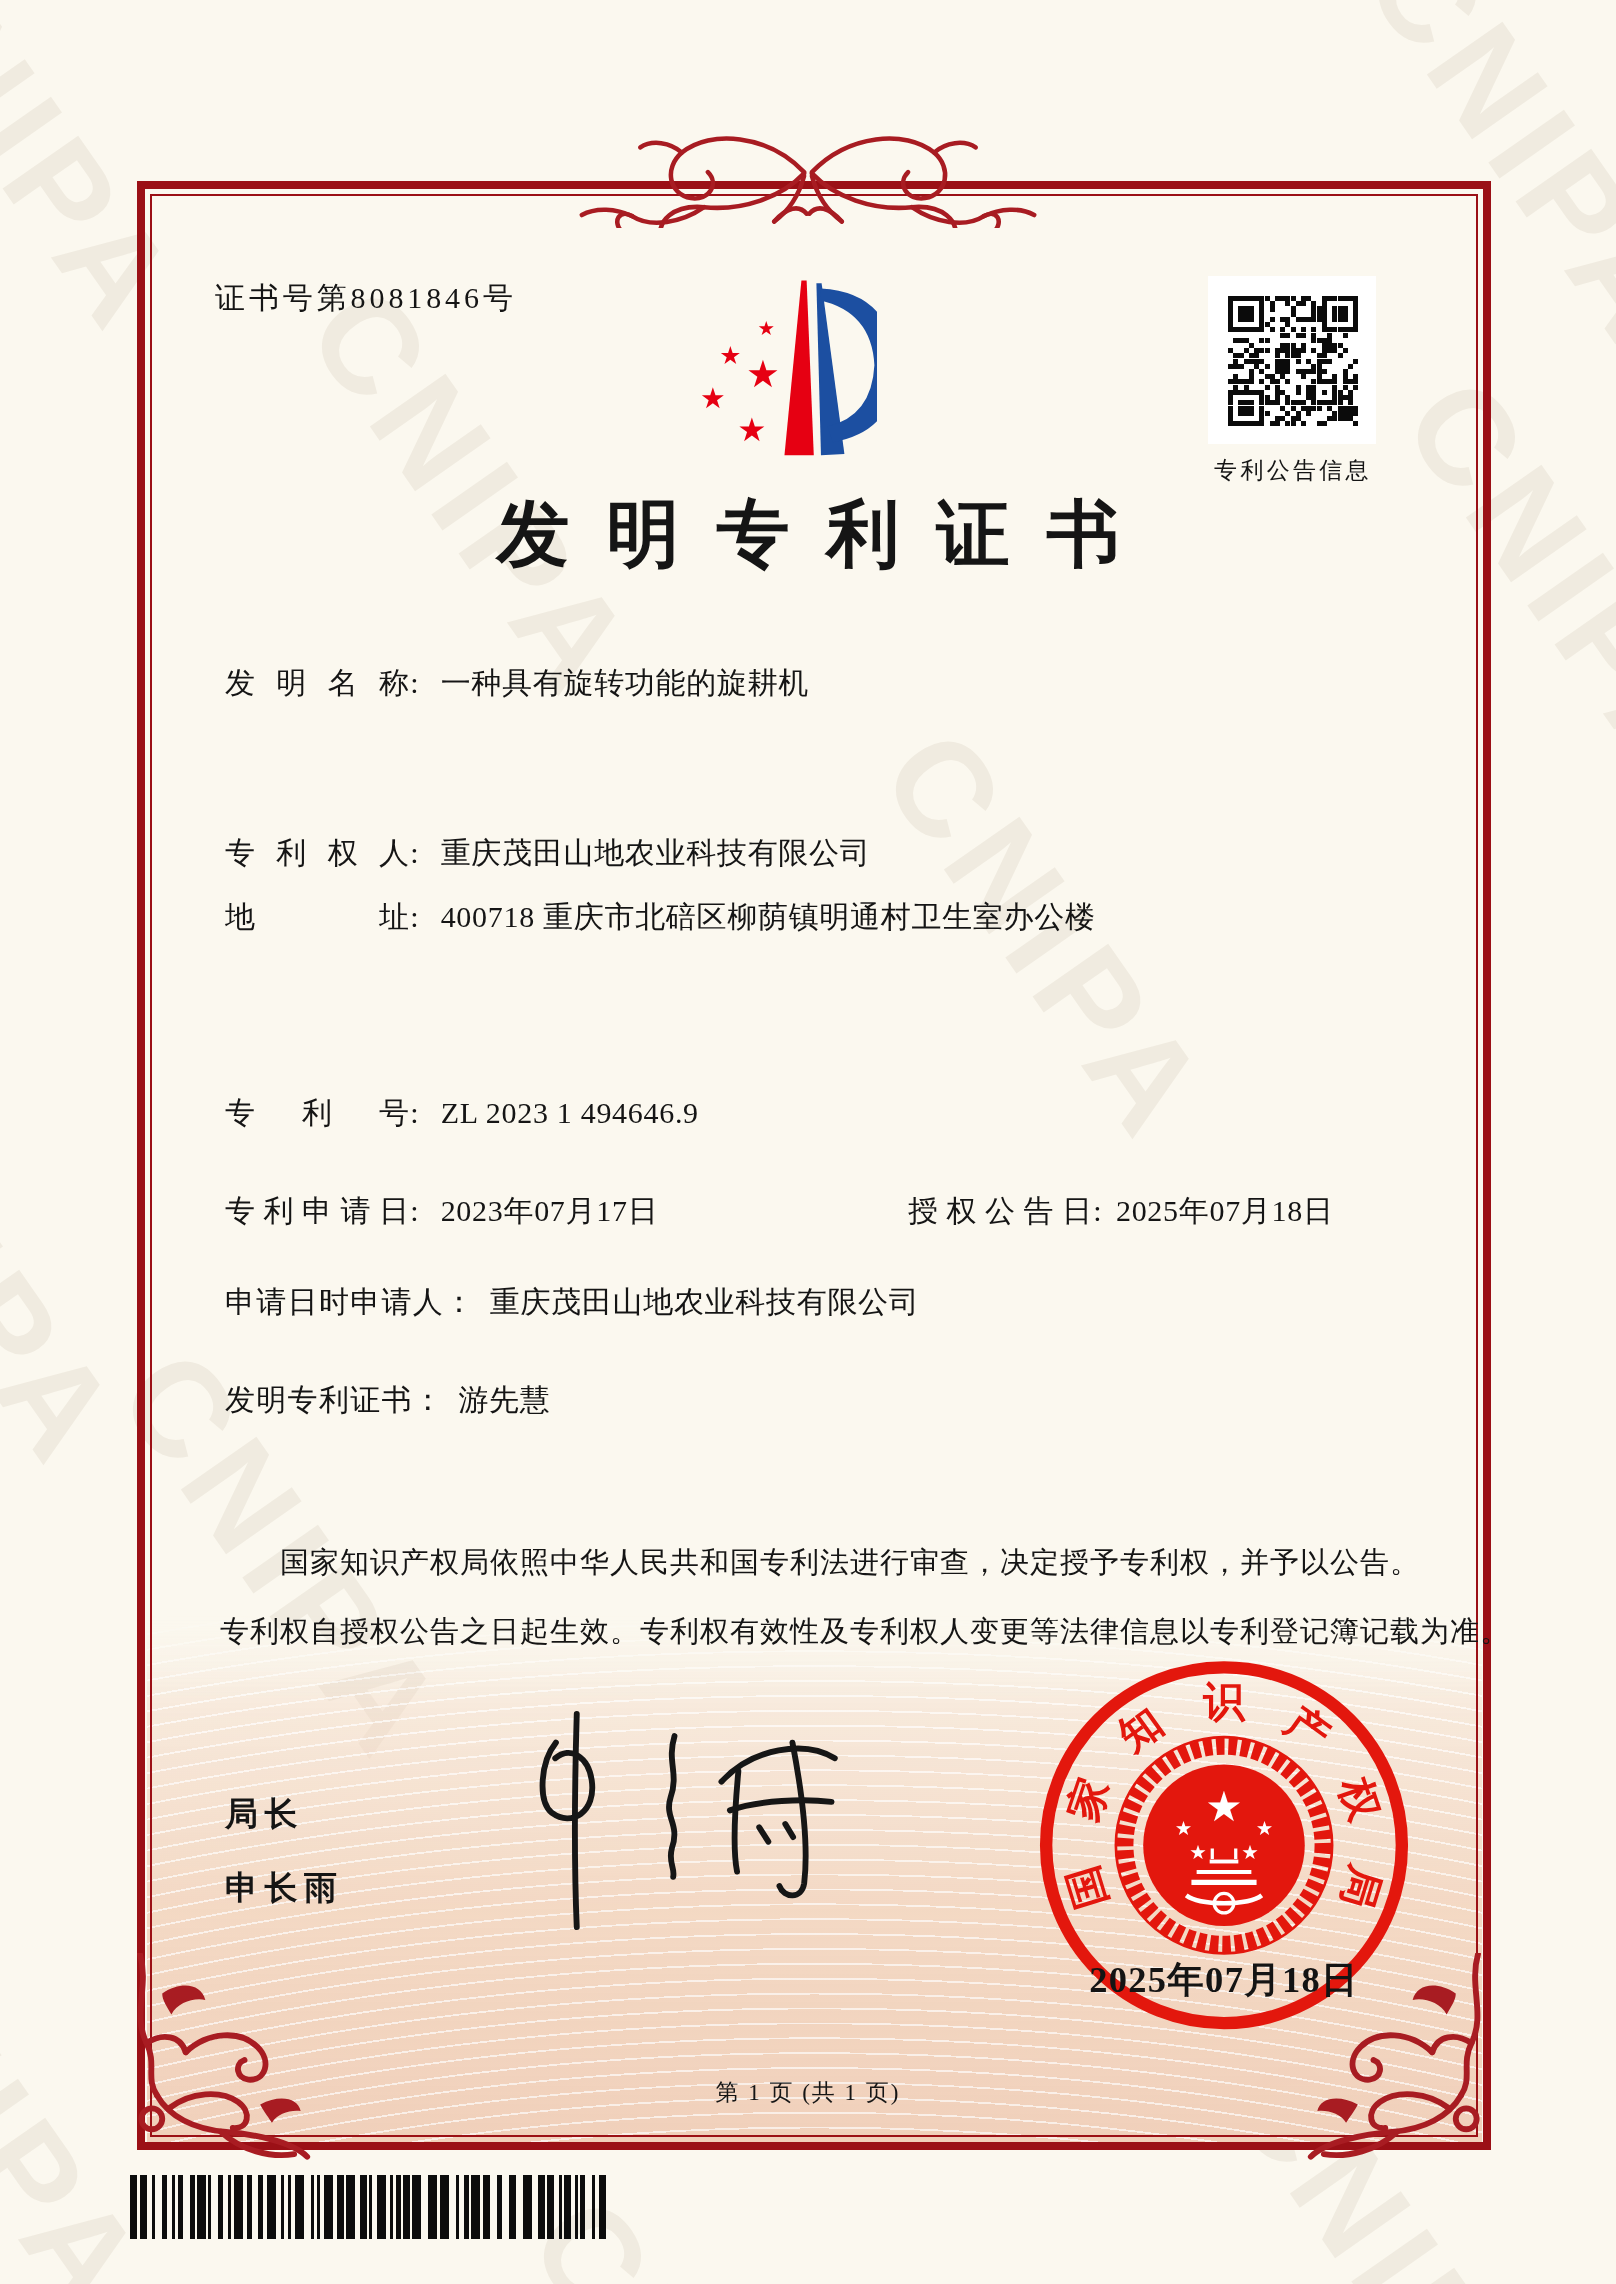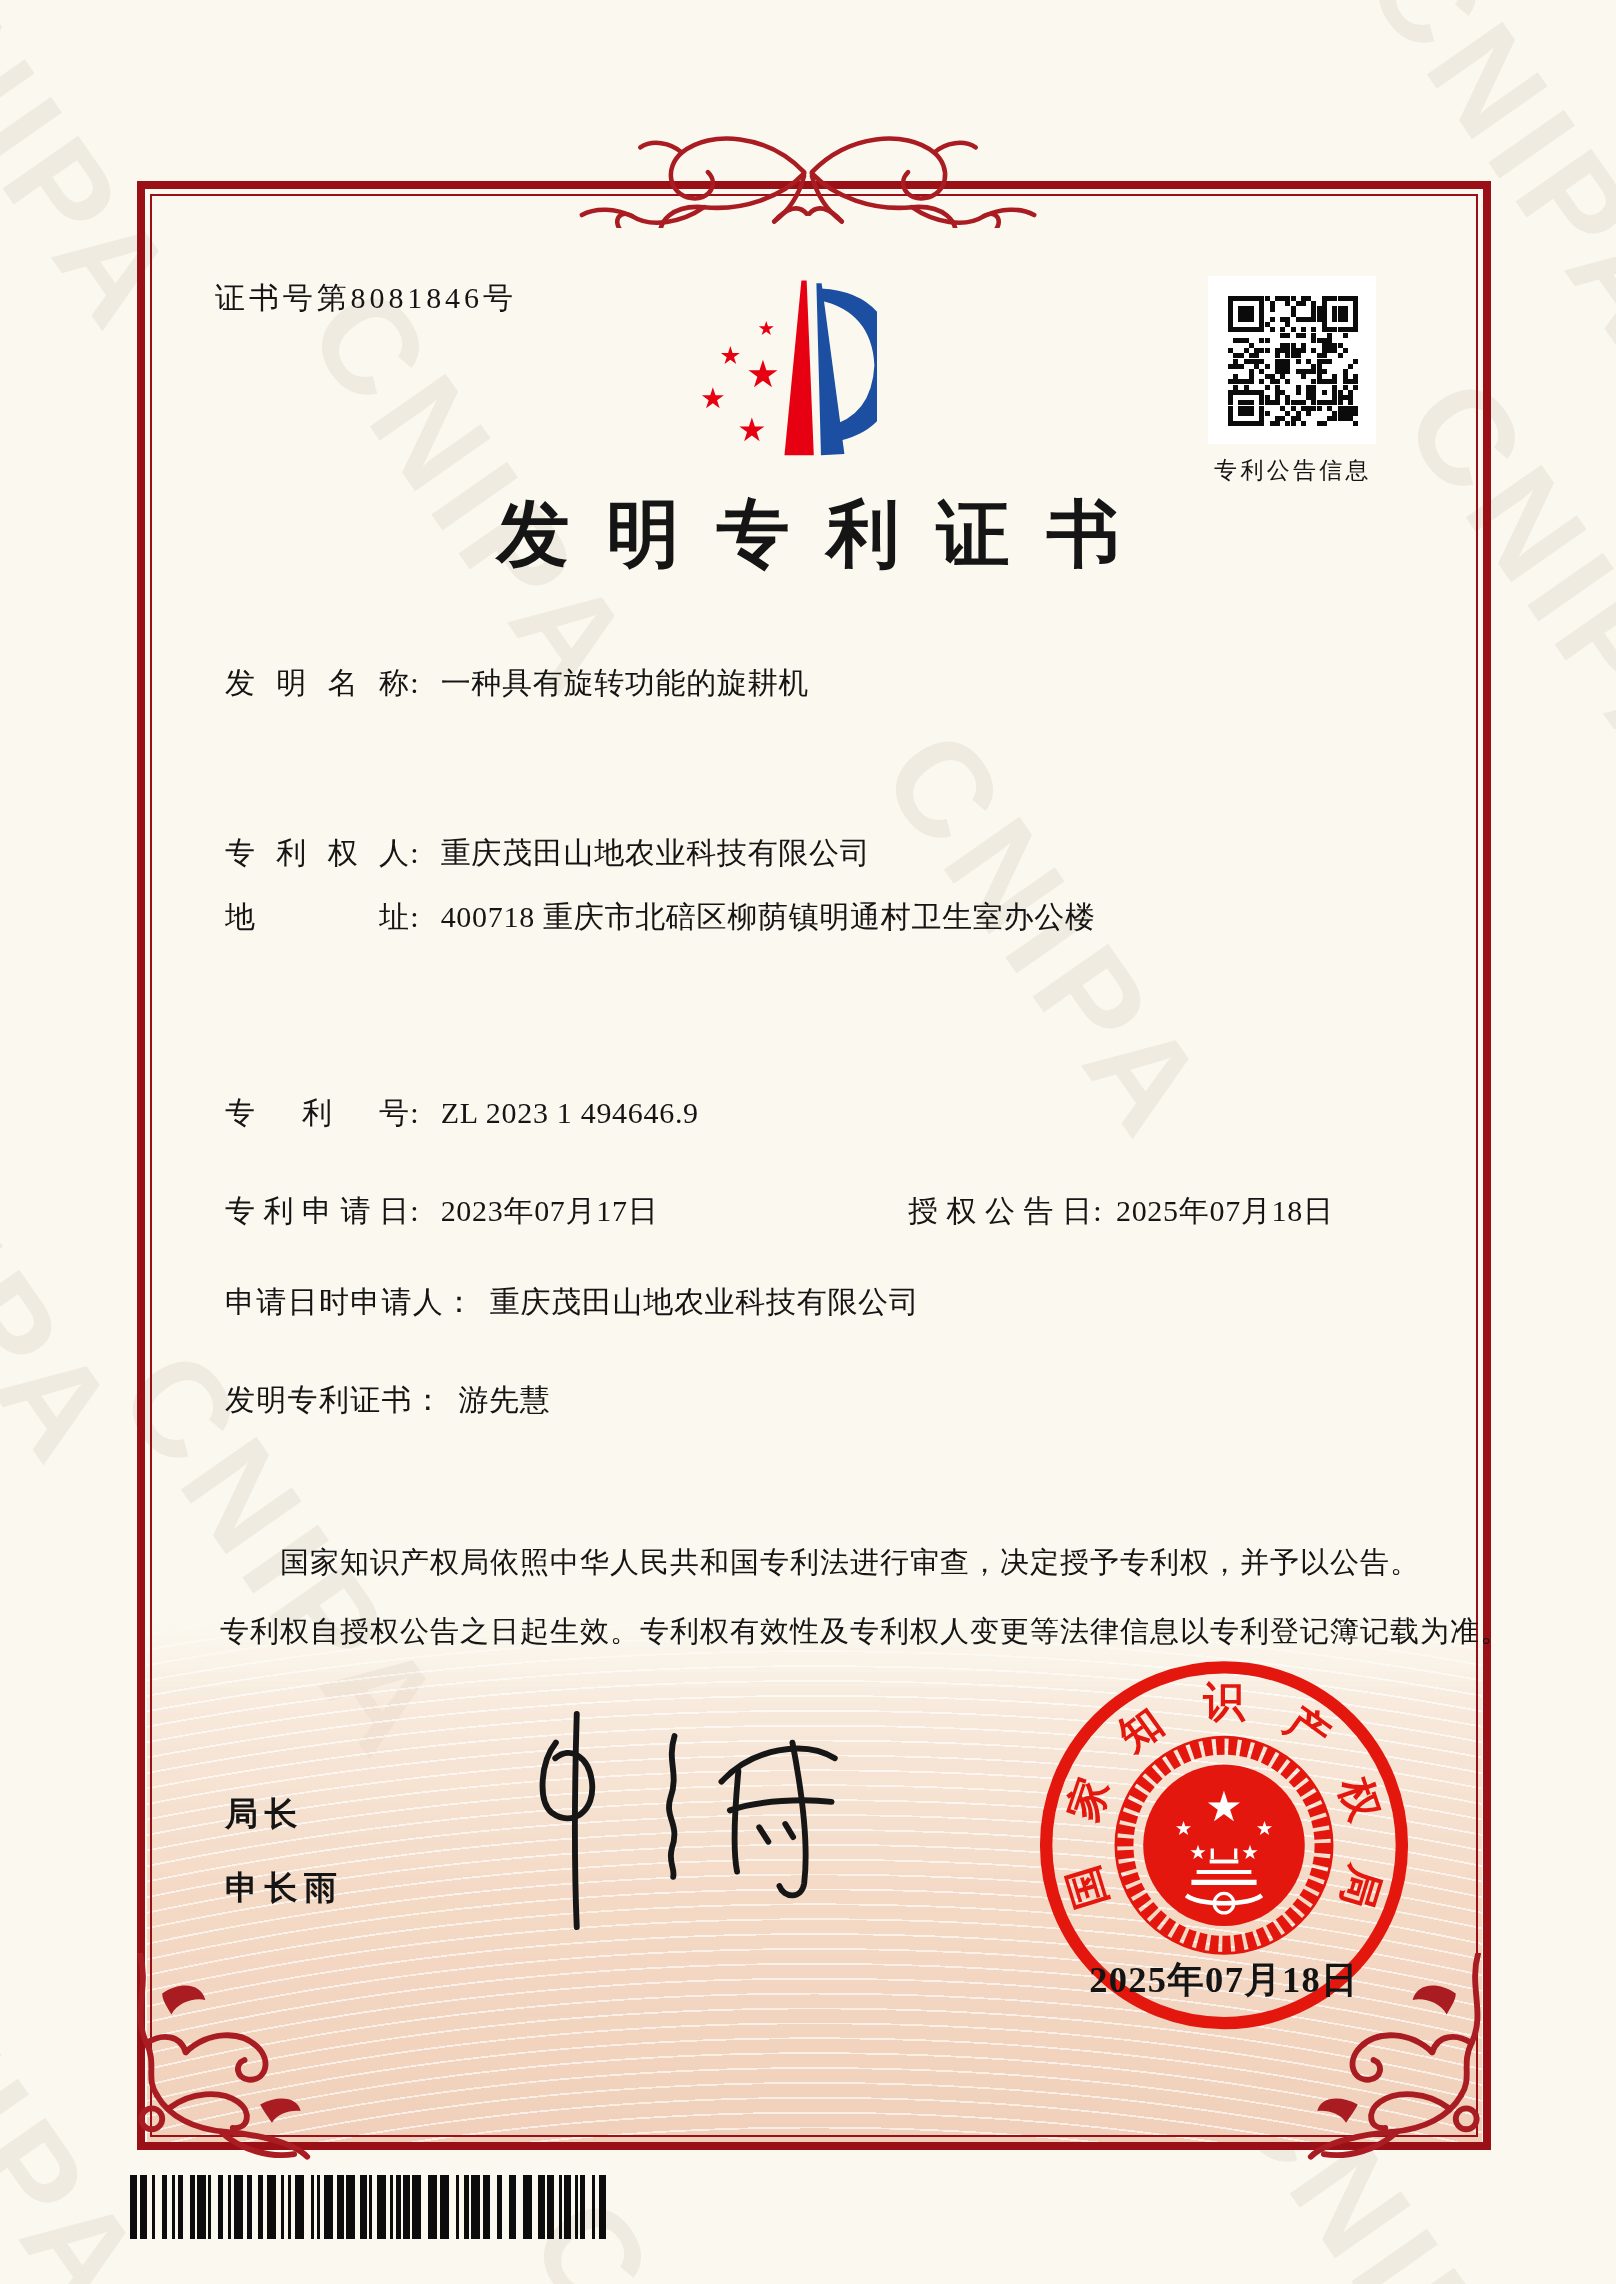--- a/index.html
+++ b/index.html
@@ -556,20 +556,21 @@
         <path d="M283,340 L327,340" stroke-width="6"></path>
         <path d="M263,356 L347,356" stroke-width="6"></path>
         <path d="M255,372 L355,372" stroke-width="8"></path>
         <path d="M247,392 C268,408 342,408 363,392" stroke-width="7"></path>
         <circle cx="305" cy="404" r="15" stroke-width="5"></circle>
       </g>
     </g>
     <text class="seal-date" x="305" y="540">2025年07月18日</text>
   </svg>
 
+  <div class="footer">第 1 页 (共 1 页)</div>
   <div class="barcode" id="barcode">
       <div style="left: 0px; width: 6.5px;"></div>
       <div style="left: 10.4px; width: 6.5px;"></div>
       <div style="left: 22px; width: 2.6px;"></div>
       <div style="left: 32px; width: 4.6px;"></div>
       <div style="left: 42px; width: 2.6px;"></div>
       <div style="left: 48px; width: 4.6px;"></div>
       <div style="left: 60px; width: 4.6px;"></div>
       <div style="left: 67px; width: 8.5px;"></div>
       <div style="left: 78px; width: 2.6px;"></div>

